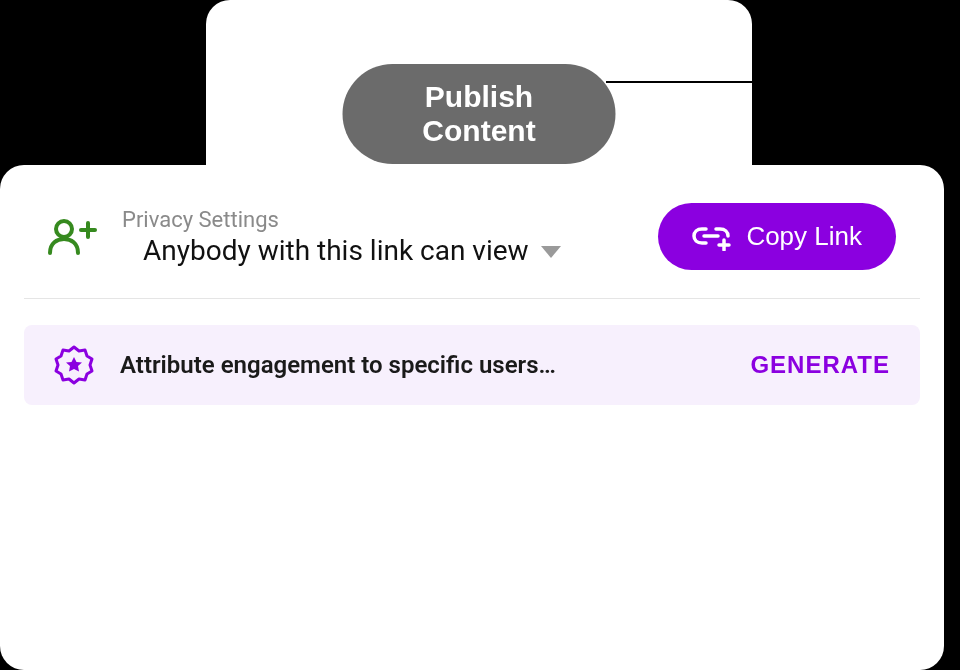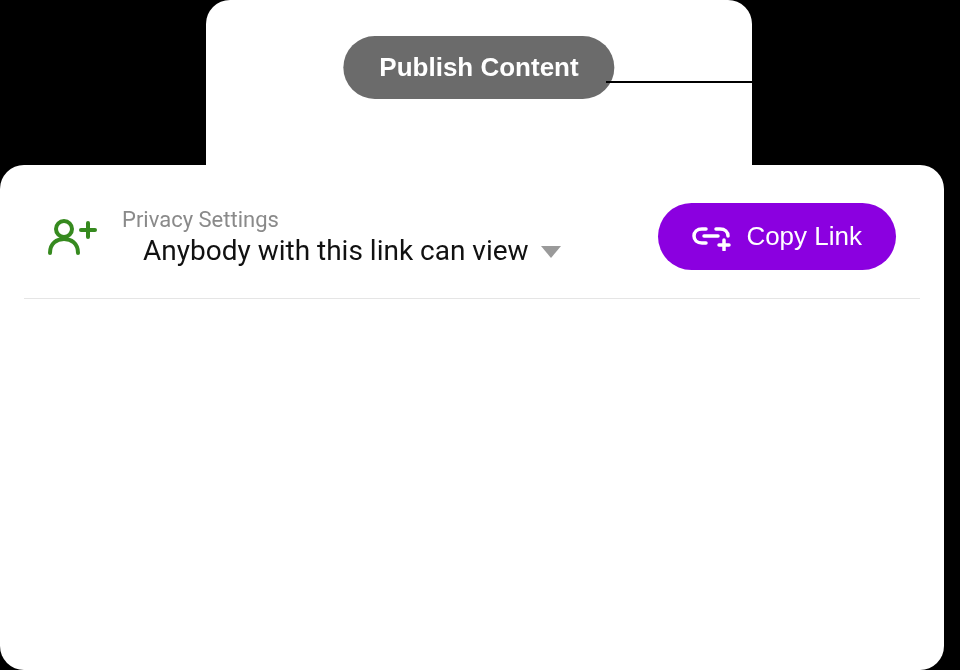--- a/index.html
+++ b/index.html
@@ -18,25 +18,25 @@
     top: 0;
     width: 546px;
     height: 165px;
     background: #fff;
     border-radius: 24px 24px 0 0;
   }
 
   .publish-btn {
     position: absolute;
     left: 50%;
-    top: 36px;
+    top: 64px;
     transform: translateX(-50%);
     background: #6b6b6b;
     color: #fff;
-    font-size: 26px;
+    font-size: 30px;
     font-weight: 700;
     padding: 16px 36px;
     border: none;
     border-radius: 999px;
     cursor: pointer;
   }
 
   .connector-h {
     position: absolute;
     left: 606px;
@@ -191,14 +191,24 @@
           <path d="M24 6 H28 C33 6 36 9 36 13" stroke="#fff" stroke-width="3.5" fill="none" stroke-linecap="round"></path>
           <line x1="12" y1="13" x2="26" y2="13" stroke="#fff" stroke-width="3.5" stroke-linecap="round"></line>
           <line x1="32" y1="17" x2="32" y2="27" stroke="#fff" stroke-width="3.5" stroke-linecap="round"></line>
           <line x1="27" y1="22" x2="37" y2="22" stroke="#fff" stroke-width="3.5" stroke-linecap="round"></line>
         </svg>
       </span>
       <span>Copy Link</span>
     </button>
   </div>
 
+  <div class="attribution-bar">
+    <span class="badge-icon">
+      <svg width="40" height="40" viewBox="0 0 40 40" fill="none">
+        <path d="M20 2 L25 6 L31 5 L33 11 L38 14 L36 20 L38 26 L33 29 L31 35 L25 34 L20 38 L15 34 L9 35 L7 29 L2 26 L4 20 L2 14 L7 11 L9 5 L15 6 Z" stroke="#8b00e0" stroke-width="3" fill="none" stroke-linejoin="round"></path>
+        <path d="M20 12 L22.5 17 L28 17.5 L24 21 L25 26.5 L20 24 L15 26.5 L16 21 L12 17.5 L17.5 17 Z" fill="#8b00e0"></path>
+      </svg>
+    </span>
+    <div class="attribution-text">Attribute engagement to specific users…</div>
+    <button class="generate-btn">GENERATE</button>
+  </div>
 
 </div>
 
 </body></html>

